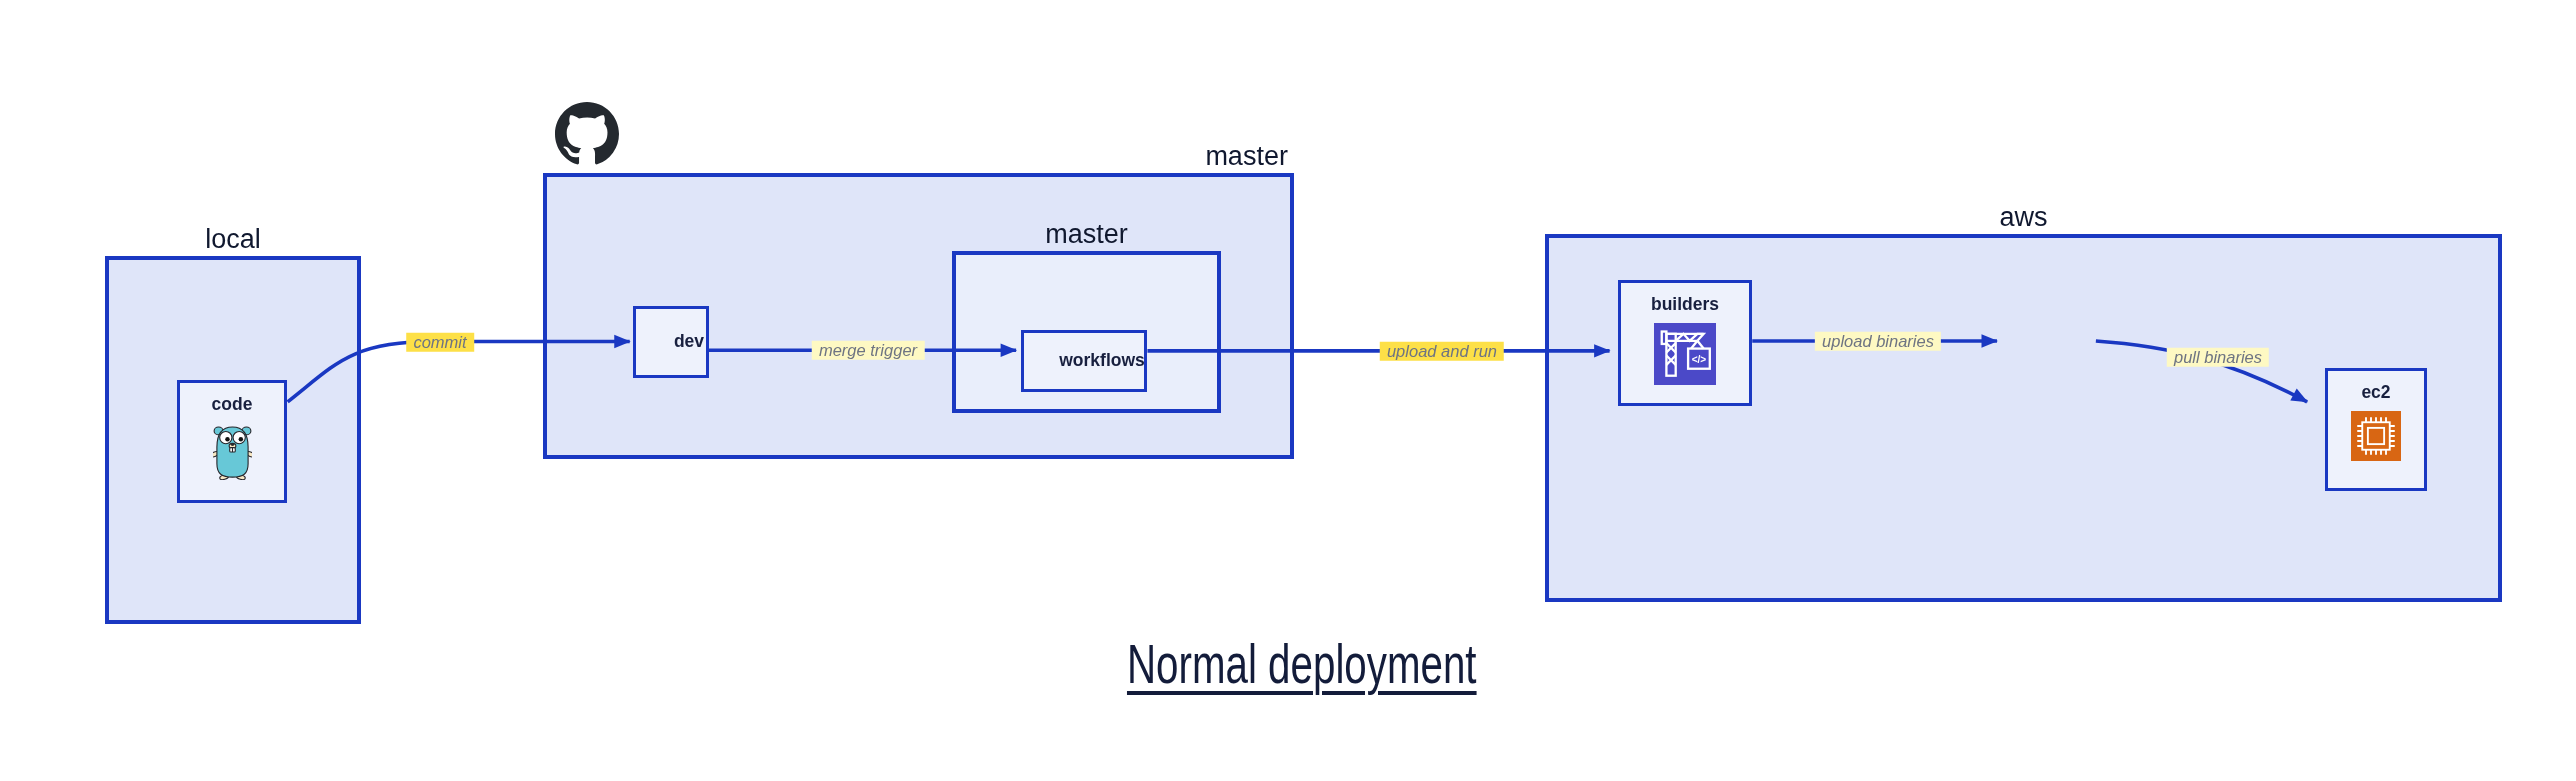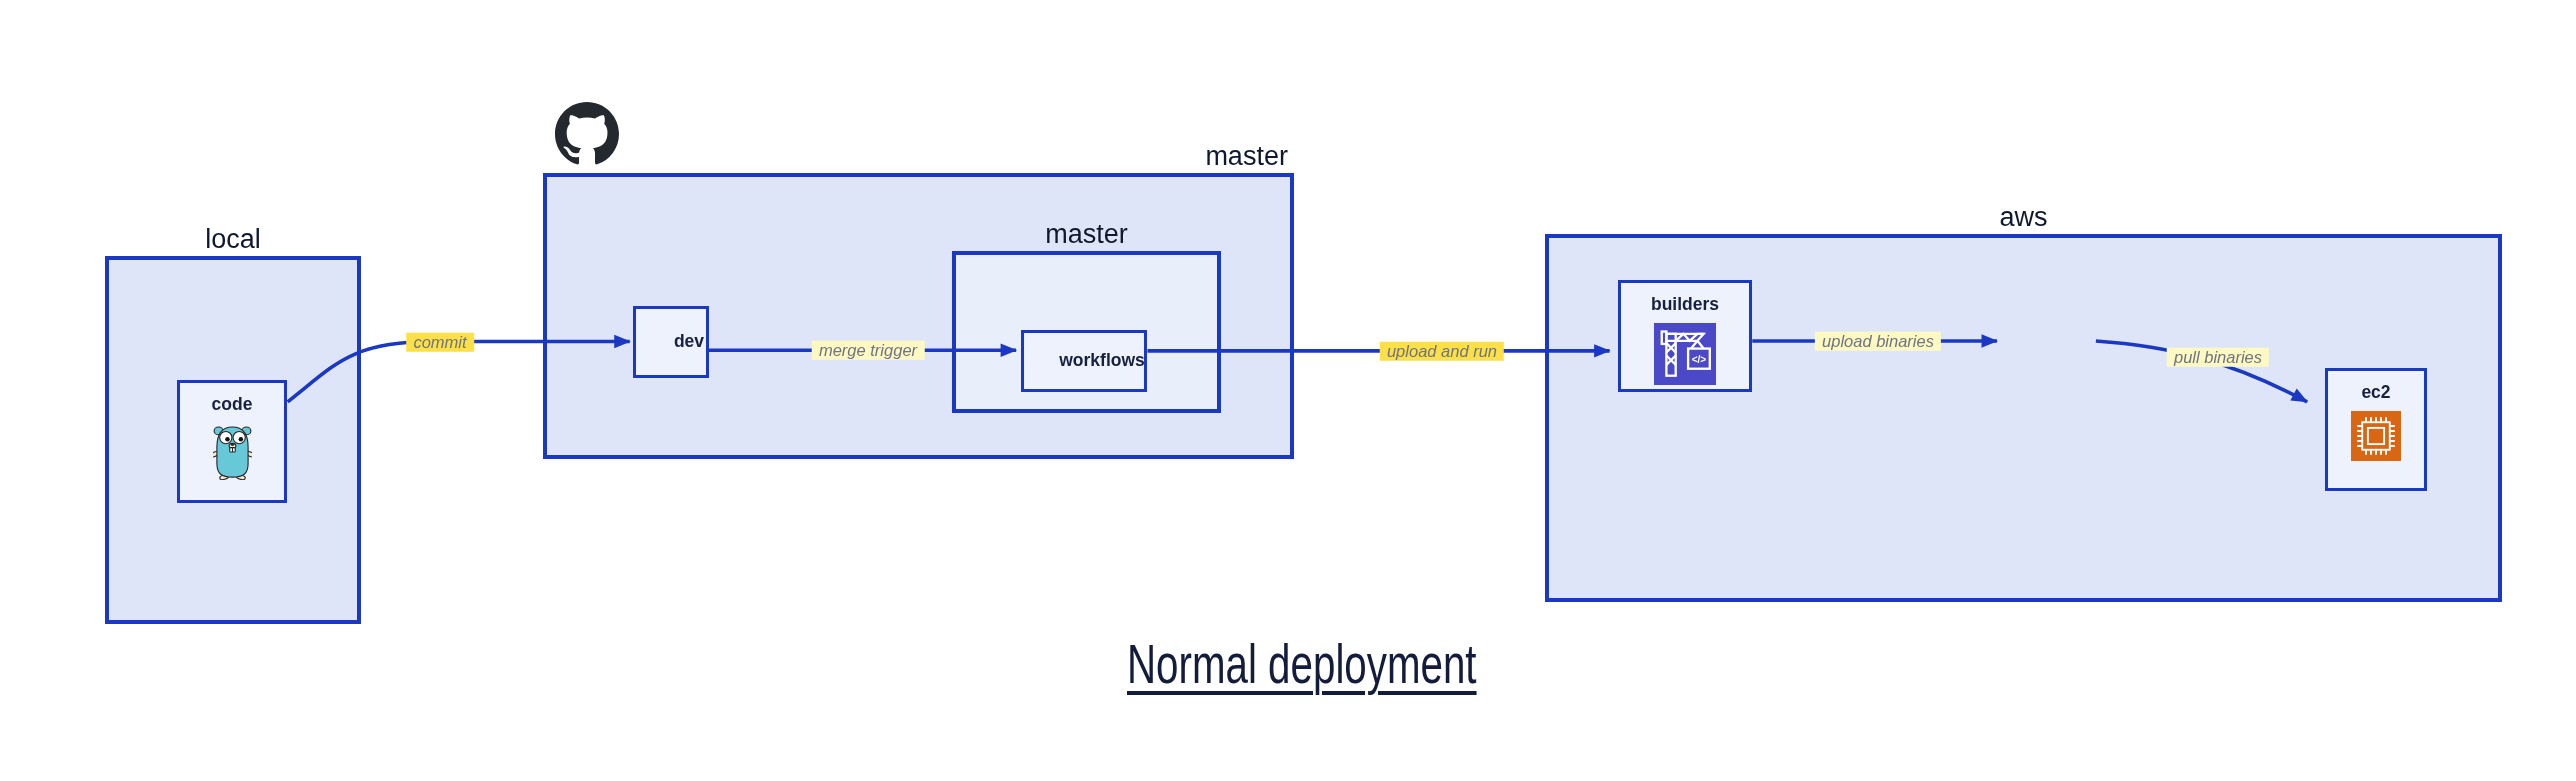--- a/index.html
+++ b/index.html
@@ -97,21 +97,21 @@
   </div>
 
   <div class="node center" style="left:1021px;top:330px;width:126px;height:62px;text-align:right;">
     <div class="node-label">workflows</div>
   </div>
 
   <div class="container fill-outer" style="left:1545px;top:234px;width:957px;height:368px;">
     <div class="container-label">aws</div>
   </div>
 
-  <div class="node" style="left:1618px;top:280px;width:134px;height:112px;">
+  <div class="node" style="left:1618px;top:280px;width:134px;height:126px;">
     <div class="node-label">builders</div>
     <svg class="icon-tile" width="62" height="62" viewBox="0 0 80 80">
       <rect x="0" y="0" width="80" height="80" fill="#4b49c8"></rect>
       <g stroke="#ffffff" stroke-width="3" fill="none">
         <rect x="10" y="11" width="6" height="16"></rect>
         <rect x="16" y="14" width="12" height="54"></rect>
         <path d="M16,26 L28,38 M28,26 L16,38 M16,42 L28,54 M28,42 L16,54"></path>
         <path d="M16,14 H64 M16,23 H56"></path>
         <path d="M28,23 L38,14 L46,23 L56,14 L64,14 L56,23"></path>
         <path d="M56,23 L48,33 M56,23 L64,33"></path>

